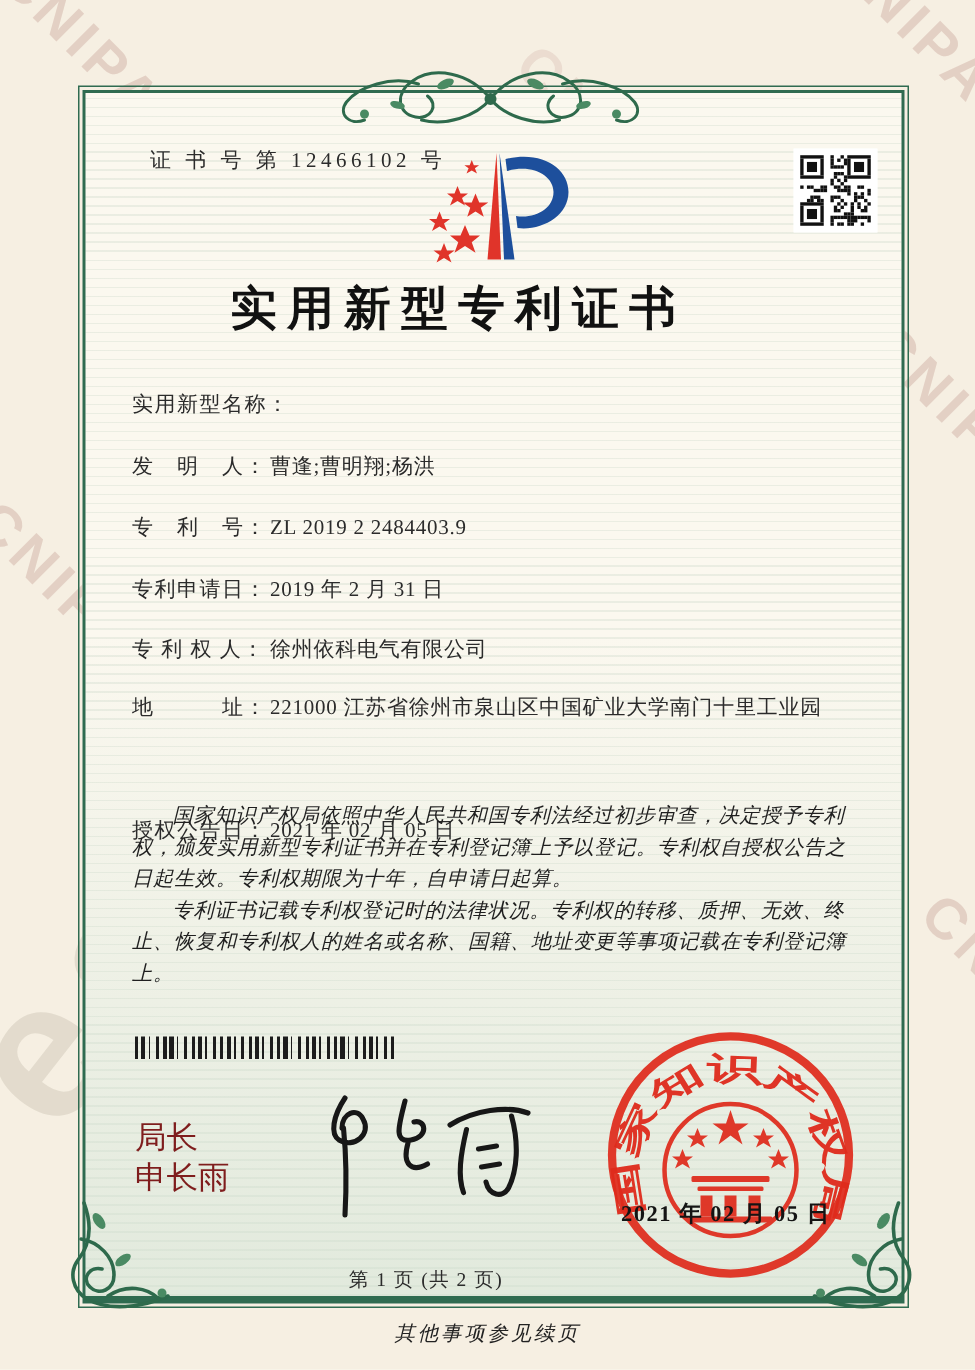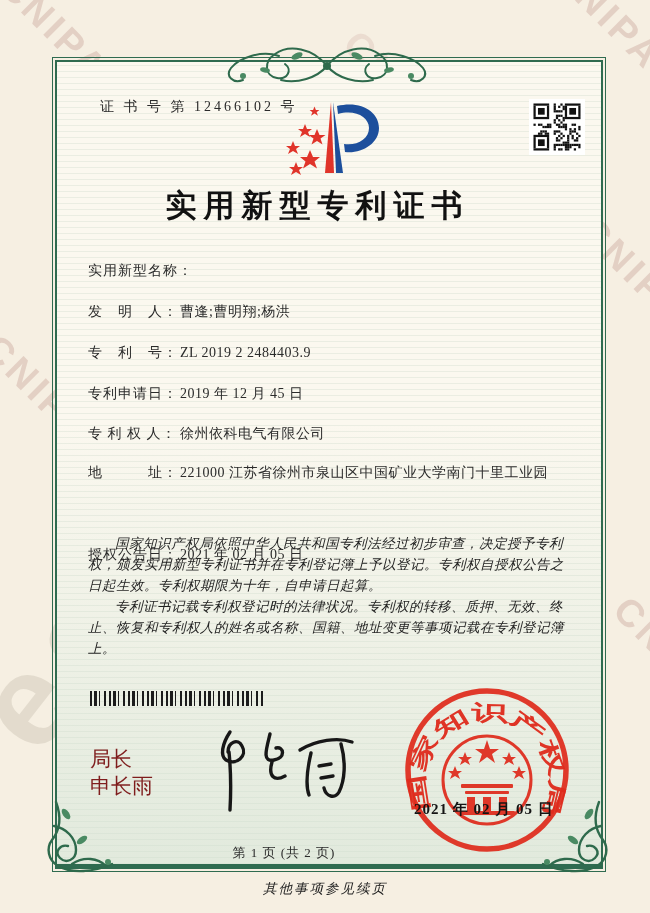--- a/index.html
+++ b/index.html
@@ -37,21 +37,21 @@
       #fbf8ef;
   }
   .ornament{position:absolute;z-index:6;pointer-events:none;}
   
   .layer{position:absolute;left:0;top:0;width:650px;height:913px;z-index:5;}
   .cert-number{position:absolute;left:100px;top:98px;font-size:14px;letter-spacing:3px;}
   .logo{position:absolute;left:283px;top:94px;}
   .qr{position:absolute;left:529px;top:99px;width:56px;height:56px;background:#fff;}
   .title{
     position:absolute;left:52px;top:185px;width:507px;text-align:center;
-    font-size:31px;font-weight:bold;letter-spacing:7px;color:#111;margin-left:12px;
+    font-size:31px;font-weight:bold;letter-spacing:7px;color:#111;
   }
   .row{position:absolute;left:88px;width:492px;font-size:14px;display:flex;line-height:20px;}
   .row .lbl{flex:0 0 92px;letter-spacing:1px;white-space:nowrap;font-family:Liberation Serif, serif;}
   .row .val{letter-spacing:0.5px;}
   .row .val.narrow{width:382px;}
   .pair2{position:absolute;left:272px;top:0;white-space:nowrap;}
   .paras{position:absolute;left:88px;top:533px;width:483px;}
   .paras p{
     margin:0;font-size:13.5px;line-height:21px;text-indent:2em;
     font-style:italic;color:#1f1f1f;letter-spacing:0.5px;
@@ -284,21 +284,21 @@
   <div class="row" style="top:302px;">
     <span class="lbl">发　明　人：</span>
     <span class="val">曹逢;曹明翔;杨洪</span>
   </div>
   <div class="row" style="top:343px;">
     <span class="lbl">专　利　号：</span>
     <span class="val">ZL 2019 2 2484403.9</span>
   </div>
   <div class="row" style="top:384px;">
     <span class="lbl">专利申请日：</span>
-    <span class="val">2019 年 12 月 45 日</span>
+    <span class="val">2019 年 2 月 31 日</span>
   </div>
   <div class="row" style="top:424px;">
     <span class="lbl">专 利 权 人：</span>
     <span class="val">徐州依科电气有限公司</span>
   </div>
   <div class="row" style="top:463px;">
     <span class="lbl">地　　　址：</span>
     <span class="val narrow">221000  江苏省徐州市泉山区中国矿业大学南门十里工业园</span>
   </div>
   <div class="row" style="top:505px;margin-top:40px;">

